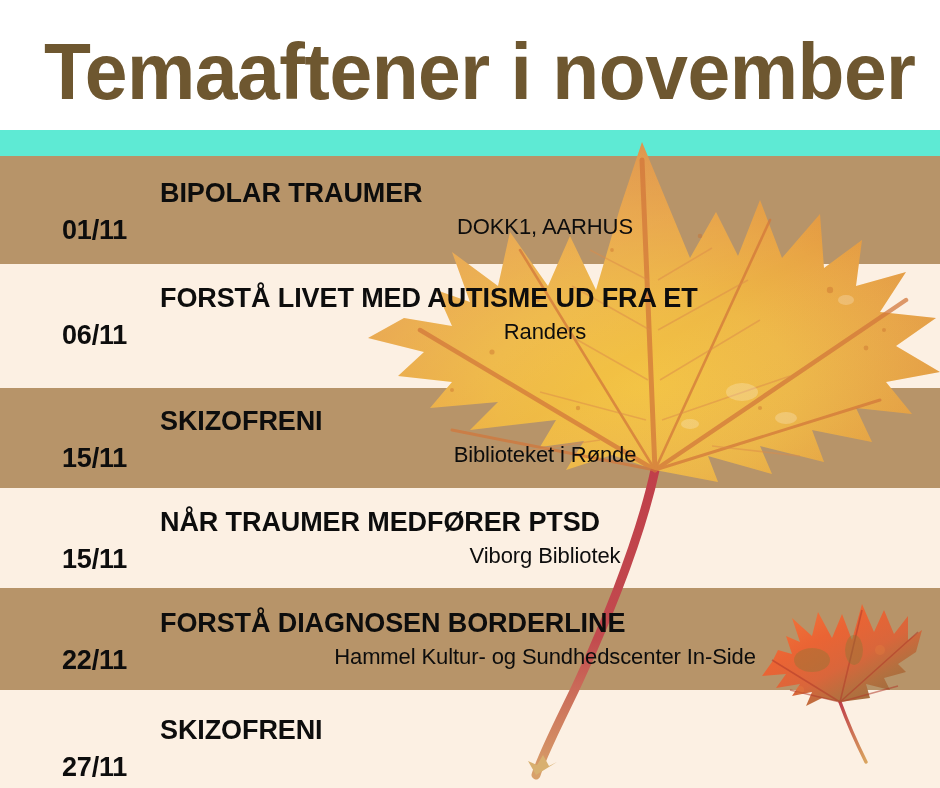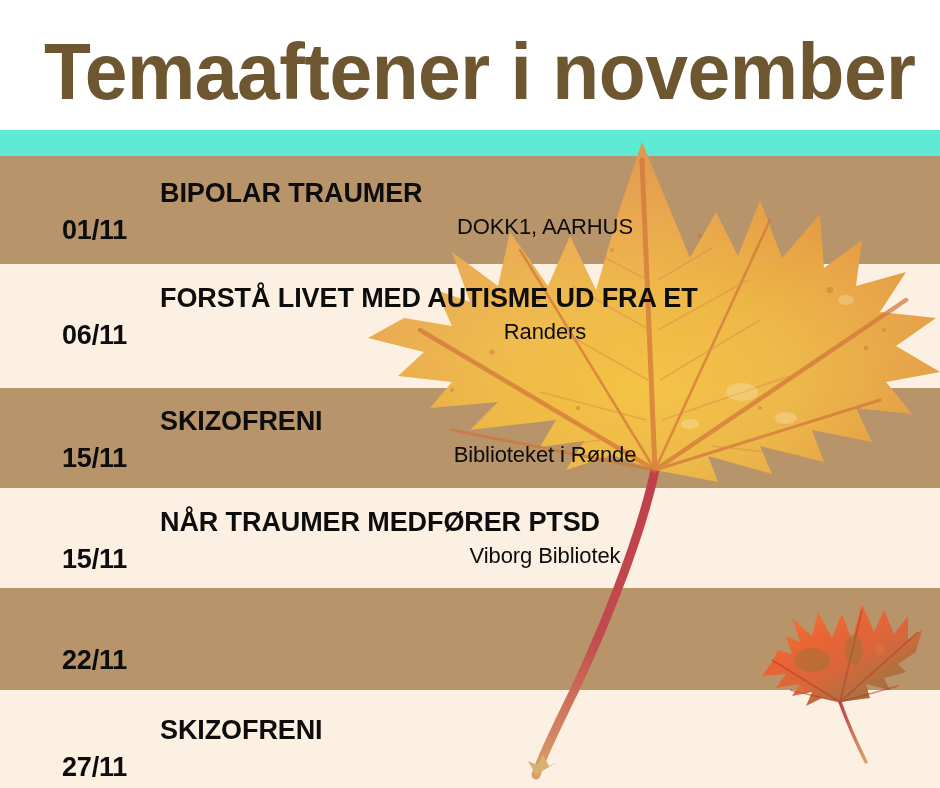--- a/index.html
+++ b/index.html
@@ -309,20 +309,26 @@
       <div class="row-body">
         <div class="row-title">
           <span>NÅR TRAUMER MEDFØRER PTSD</span>
         </div>
         <div class="row-venue">Viborg Bibliotek</div>
       </div>
     </div>
 
     <div class="row" style="top:606px;">
       <div class="row-date">22/11</div>
+      <div class="row-body">
+        <div class="row-title">
+          <span>FORSTÅ DIAGNOSEN BORDERLINE</span>
+        </div>
+        <div class="row-venue">Hammel Kultur- og Sundhedscenter In-Side</div>
+      </div>
     </div>
 
     <div class="row" style="top:713px;">
       <div class="row-date">27/11</div>
       <div class="row-body">
         <div class="row-title">
           <span>SKIZOFRENI</span>
         </div>
       </div>
     </div>

